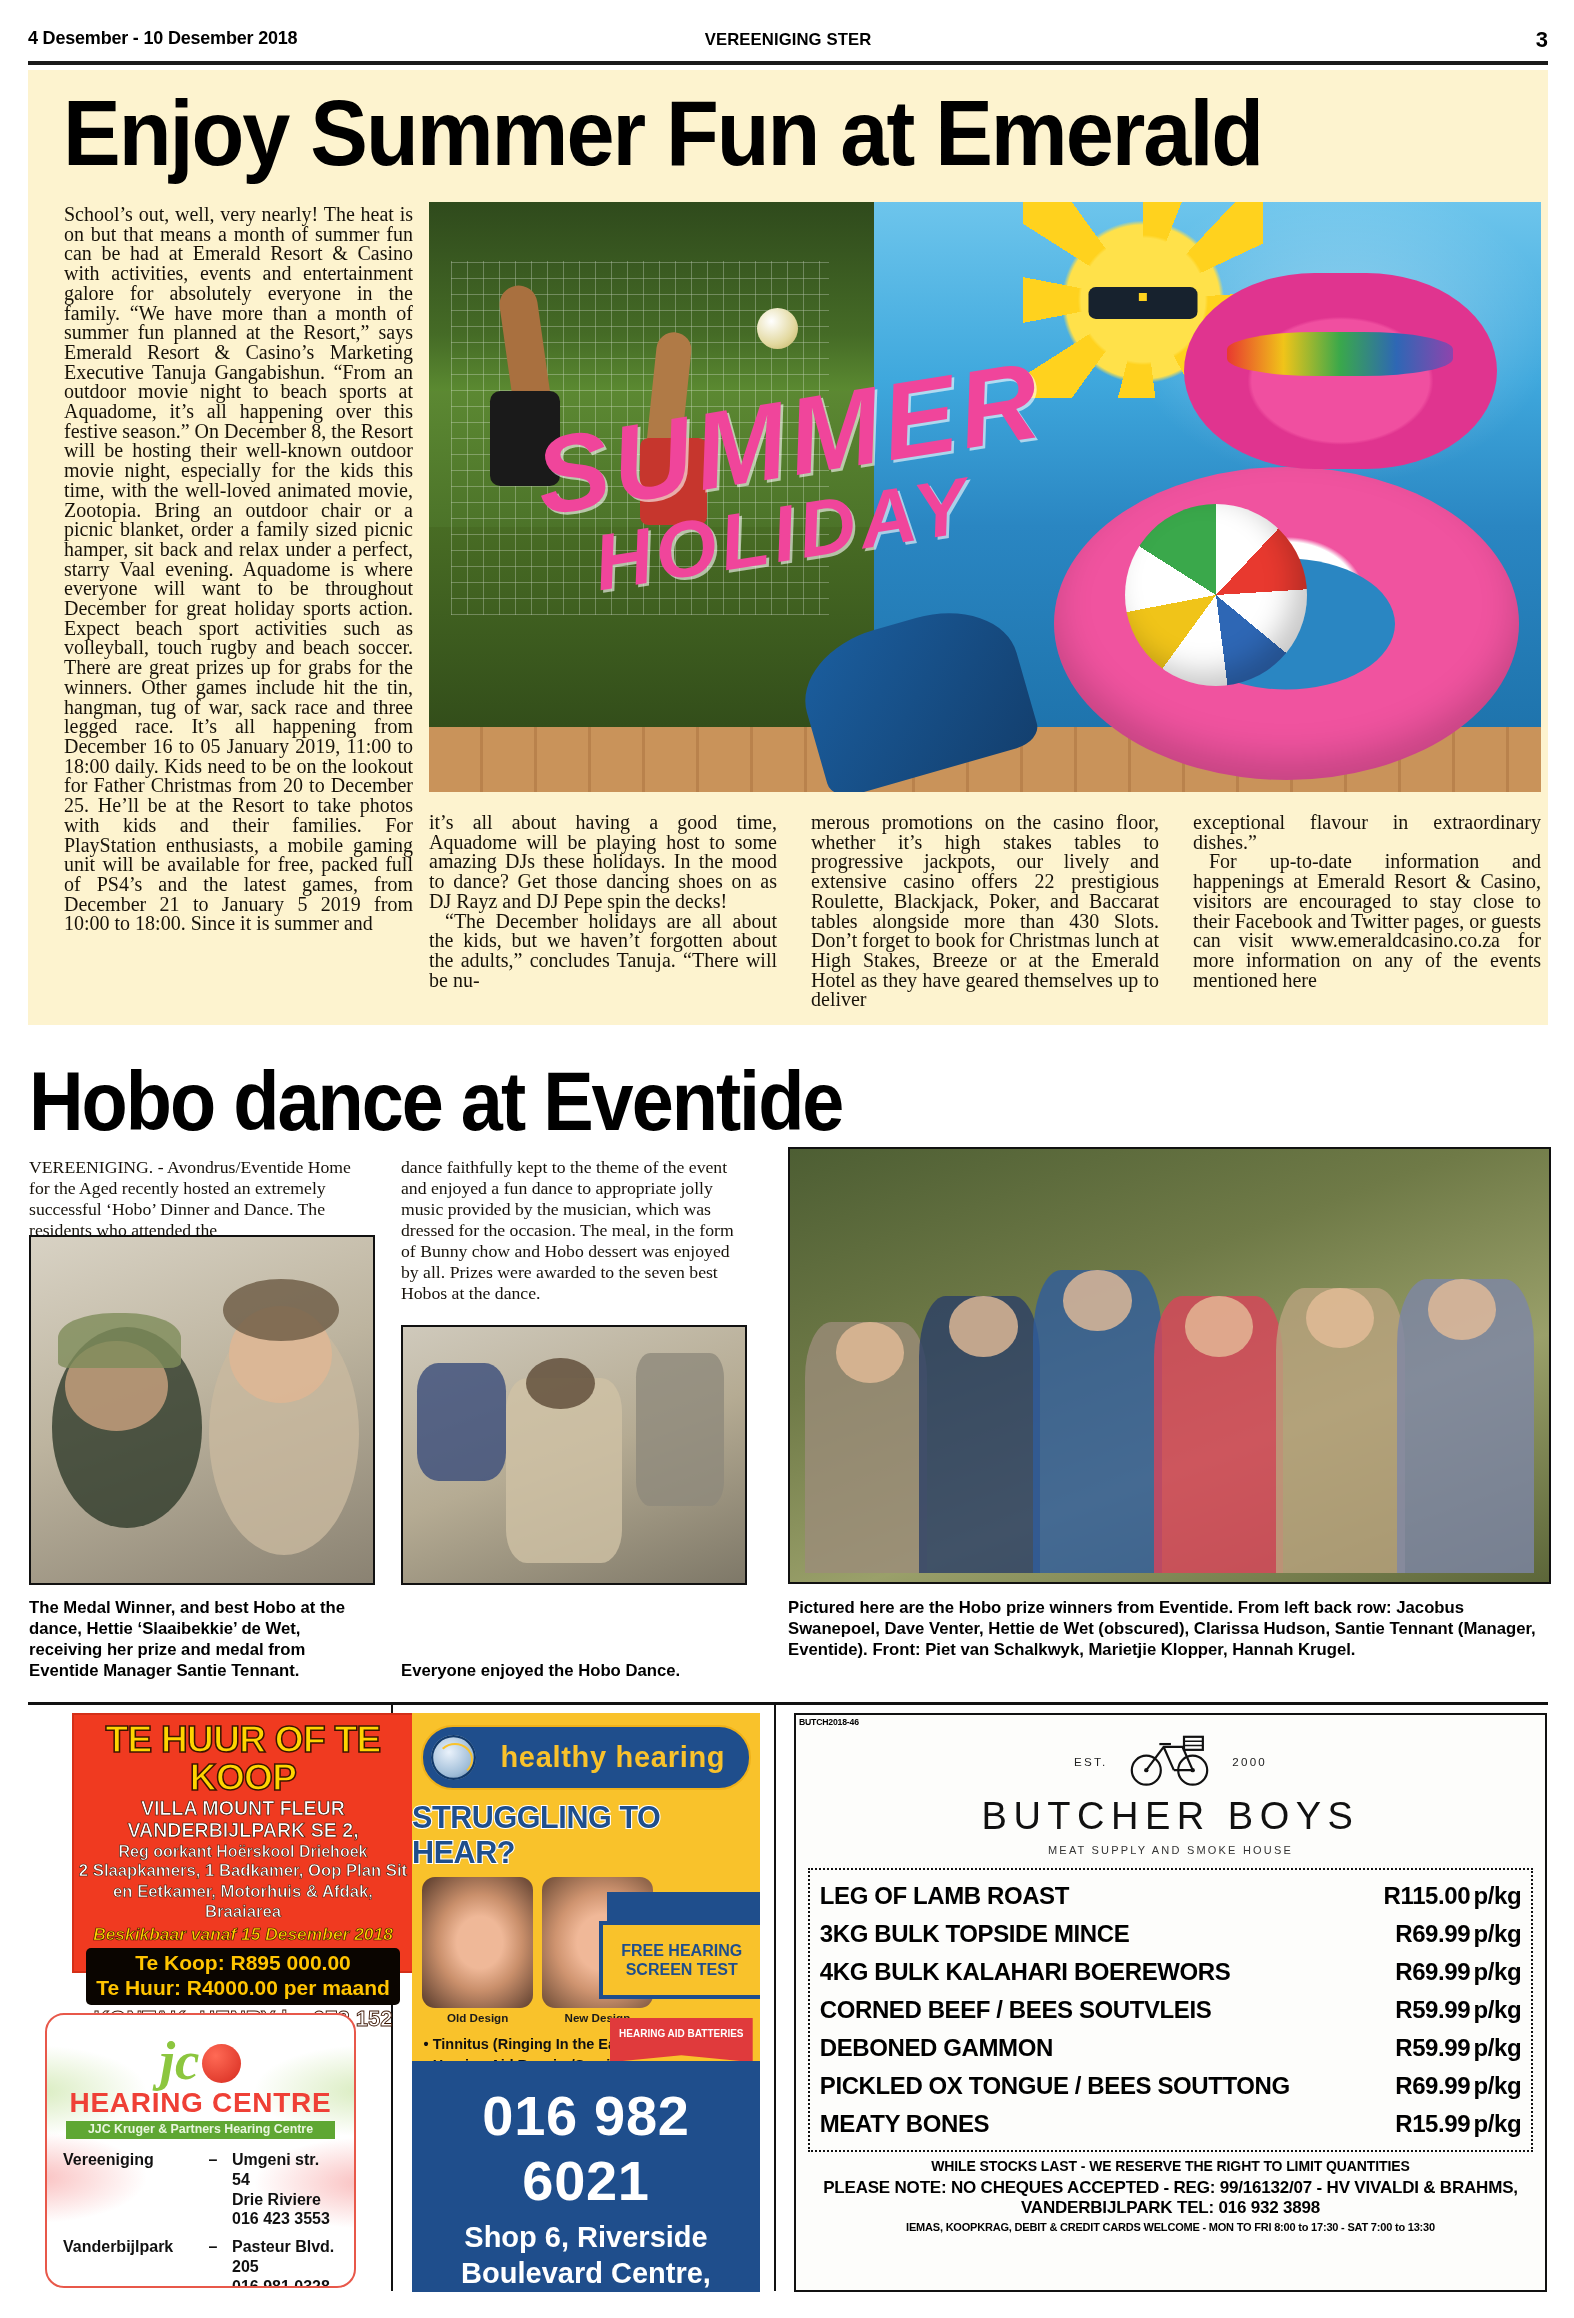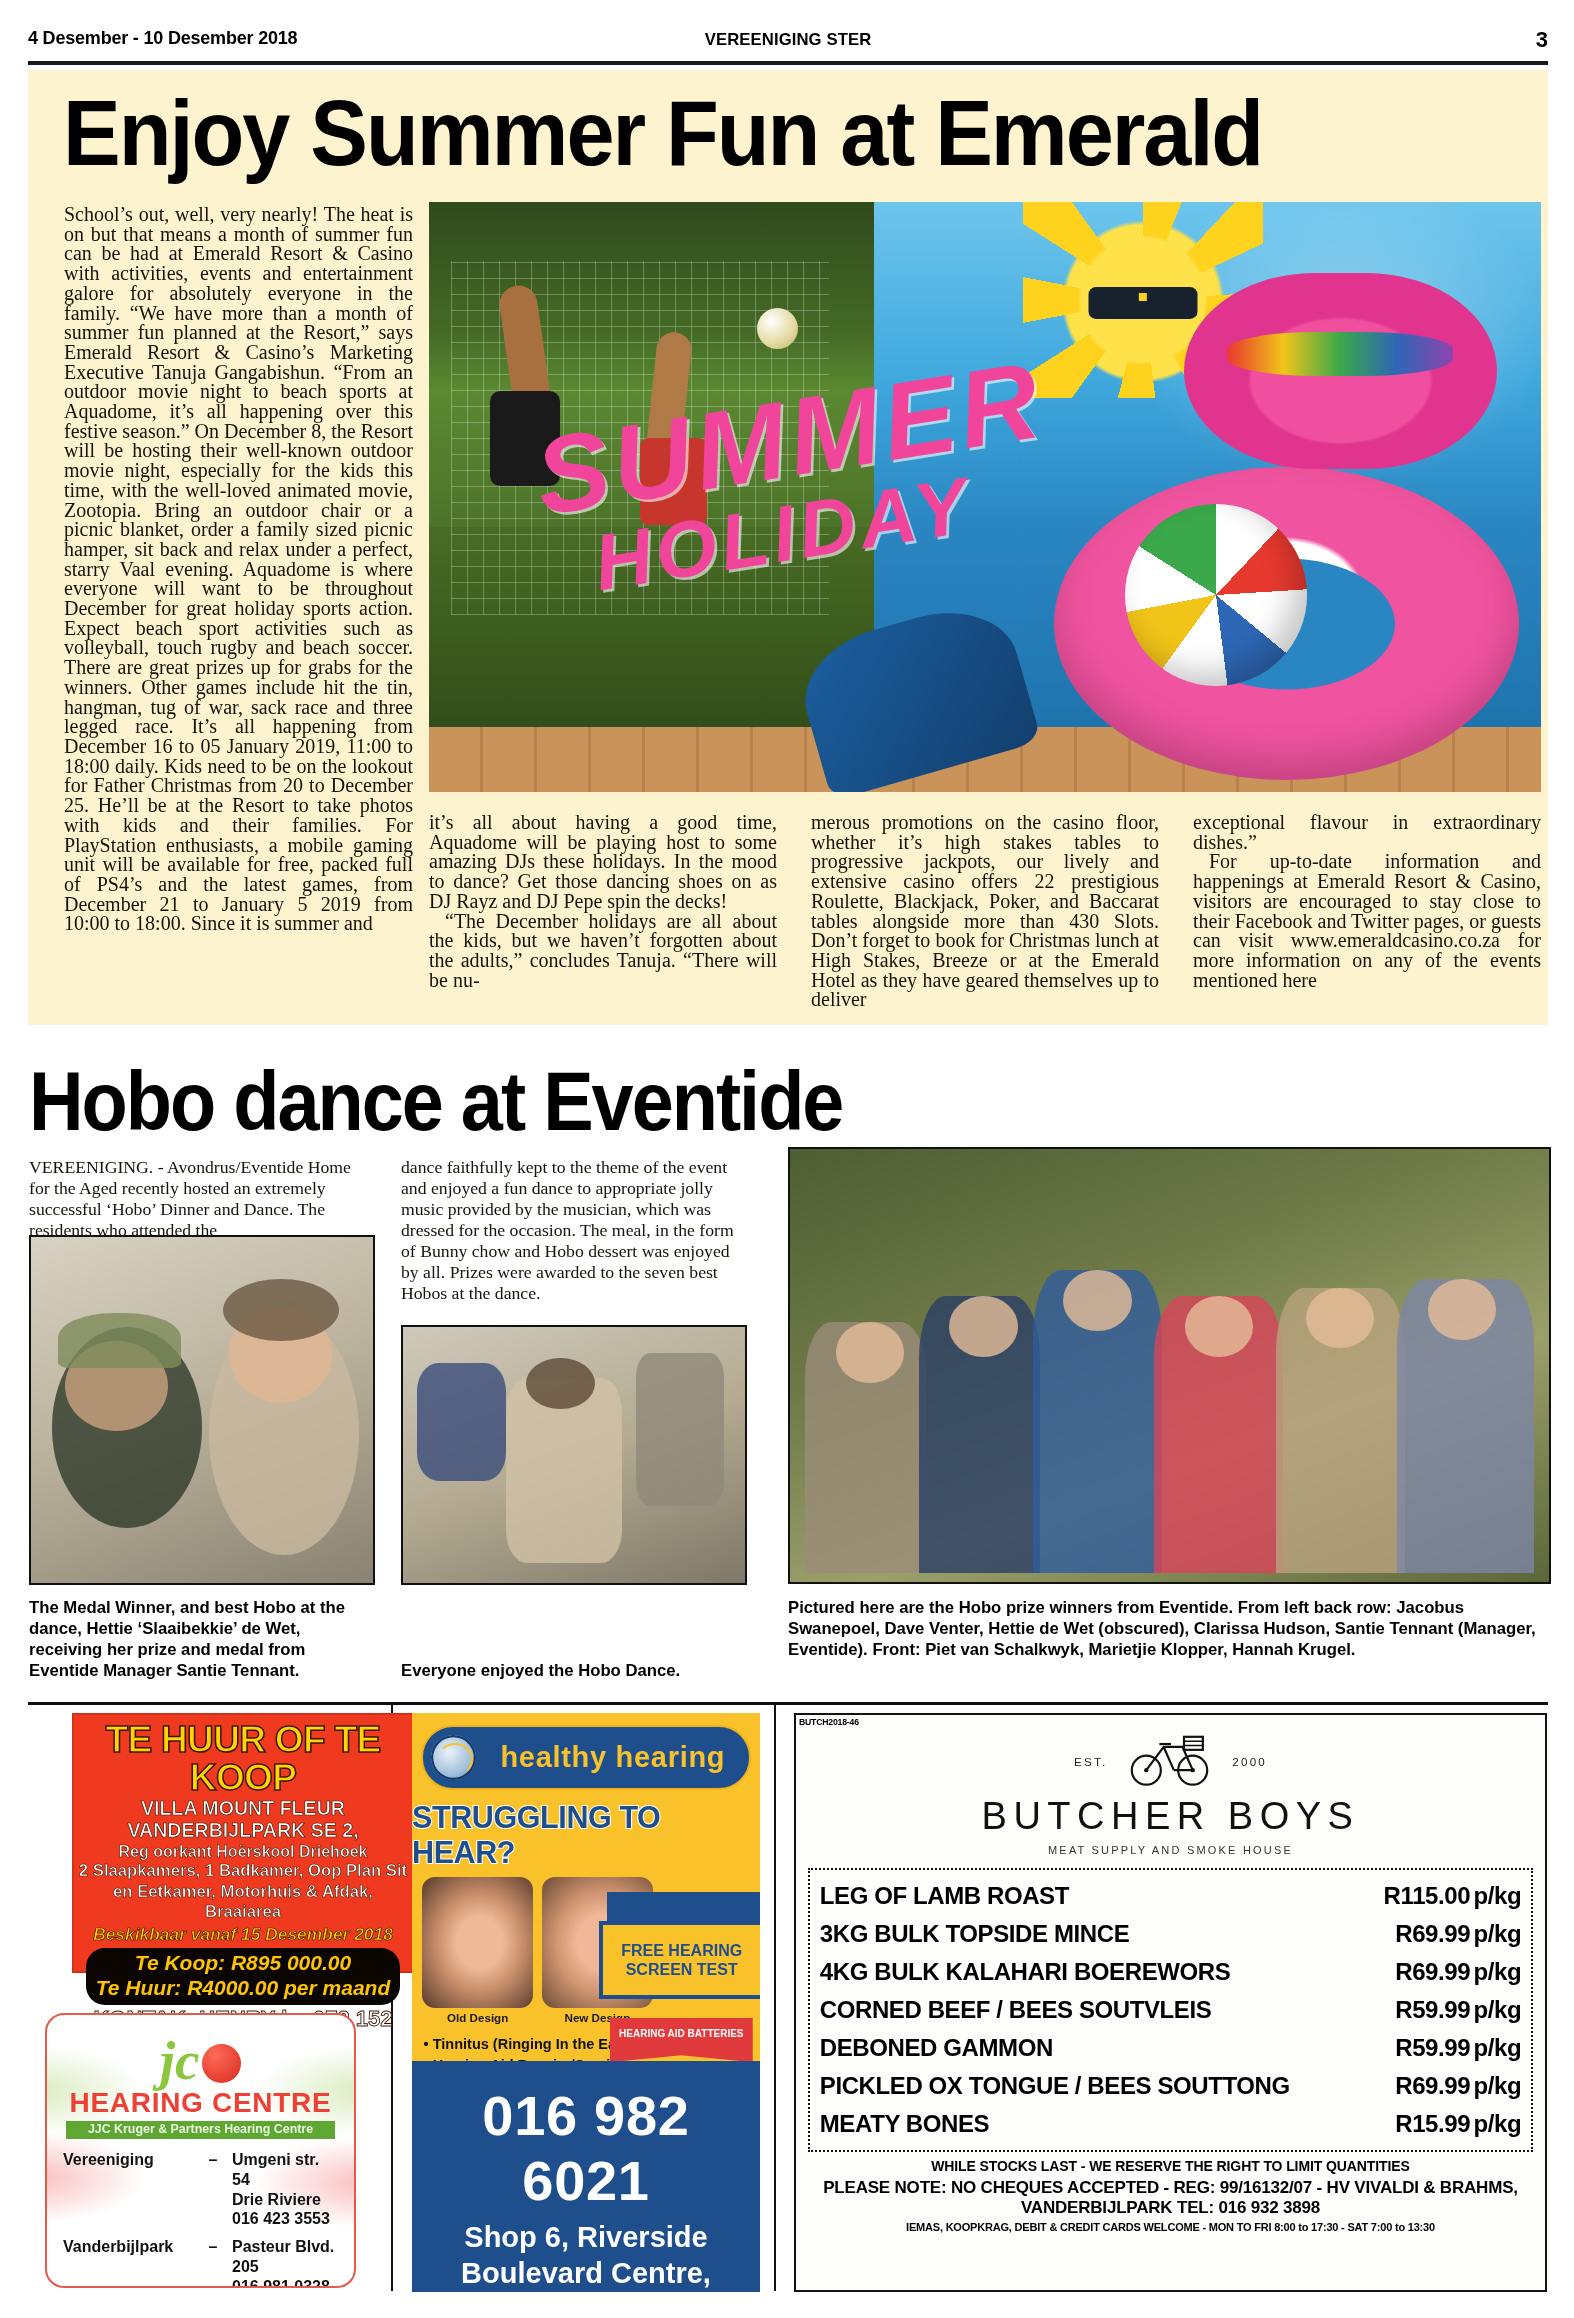--- a/index.html
+++ b/index.html
@@ -115,21 +115,21 @@
   
   .ad-huur{position:absolute;left:36px;top:1713px;width:342px;height:260px;
     background:#f03a20;border:2.2px solid #d42f18;box-sizing:border-box;text-align:center;
     font-family:"Liberation Sans",sans-serif;margin-left:36px;}
   .huur-t1{margin-top:5.8px;font-weight:bold;font-size:36px;line-height:38px;color:#ffd400;
     -webkit-text-stroke:1.5px #3a1400;letter-spacing:-0.7px;transform:scaleX(1.03);}
   .huur-t2{font-weight:bold;font-size:19.6px;line-height:22.5px;color:#fff;-webkit-text-stroke:0.7px #3a1400;}
   .huur-t3{font-weight:bold;font-size:16px;line-height:19.6px;color:#fff;-webkit-text-stroke:0.6px #3a1400;}
   .huur-t4{font-weight:bold;font-size:16.7px;line-height:20.4px;color:#fff;-webkit-text-stroke:0.6px #3a1400;padding:0 4.4px;}
   .huur-t5{font-weight:bold;font-style:italic;font-size:17.4px;line-height:22px;color:#ffd400;-webkit-text-stroke:0.7px #3a1400;}
-  .huur-box{margin:2.9px 11.6px 0;background:#0a0500;border-radius:19px;padding:2.9px 0 4.4px;font-style:italic;}
+  .huur-box{margin:2.9px 11.6px 0;background:#0a0500;border-radius:5px;padding:2.9px 0 4.4px;}
   .huur-box div{font-weight:bold;font-size:21px;line-height:25px;color:#ffc400;}
   .huur-t6{margin-top:1.5px;font-weight:bold;font-size:22px;line-height:25px;color:#fff;-webkit-text-stroke:0.9px #3a1400;}
 
   
   .ad-jc{position:absolute;left:45px;top:2013px;width:311px;height:275px;
     background:#fff;border:2.2px solid #e8584a;border-radius:19px;box-sizing:border-box;overflow:hidden;
     font-family:"Liberation Sans",sans-serif;}
   .jc-swirl{position:absolute;inset:0;background:
       radial-gradient(ellipse 160px 65px at -4% 28%, #8cc63f55, transparent 70%),
       radial-gradient(ellipse 160px 65px at -4% 60%, #ef404055, transparent 70%),

